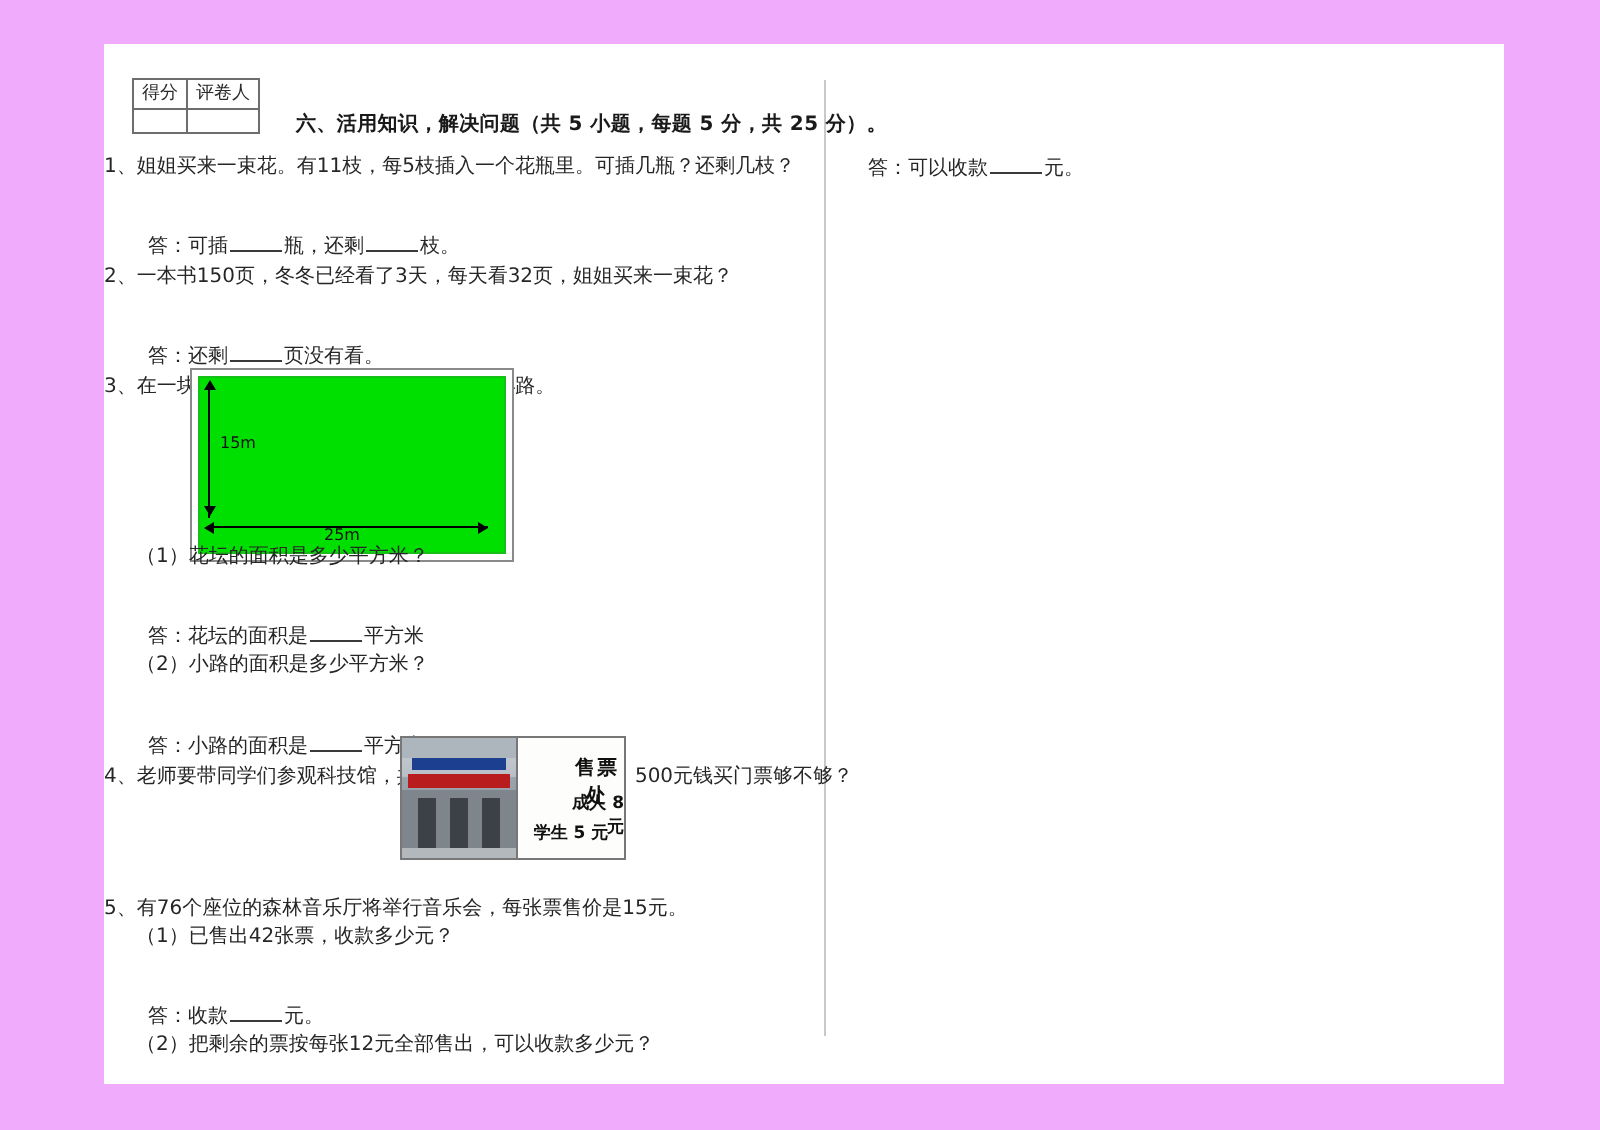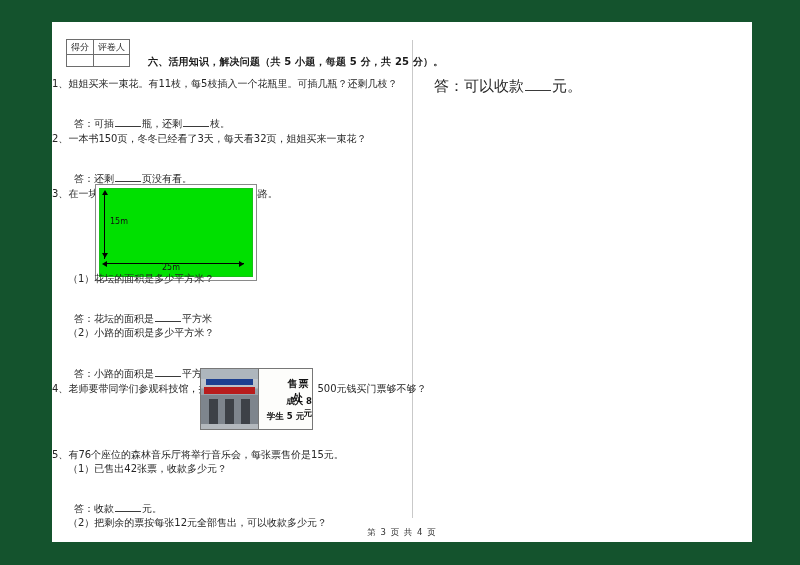--- a/index.html
+++ b/index.html
@@ -5,21 +5,21 @@
   * { box-sizing: border-box; }
   html, body {
     margin: 0; padding: 0;
     width: 800px; height: 565px;
     background: #ffffff;
     font-family: "DejaVu Sans", "Liberation Sans", sans-serif;
   }
   #page {
     position: relative;
     width: 800px; height: 565px;
-    background: #14532d;
+    background: #f0abfc;
     overflow: hidden;
   }
   .sheet {
     position: absolute;
     left: 52px; top: 22px;
     width: 700px; height: 520px;
     background: #ffffff;
   }
   .divider {
     position: absolute;
@@ -218,21 +218,21 @@
     position: absolute;
     left: 0; right: 0; top: 505px;
     text-align: center;
     font-size: 8.5px;
     color: #333;
     letter-spacing: 1px;
   }
   .right-ans {
     position: absolute;
     left: 10px; top: 55px;
-    font-size: 15px;
+    font-size: 10px;
     color: #262626;
     white-space: nowrap;
   }
 </style>
 </head>
 <body>
 
 <div id="page">
   <div class="sheet">
 
@@ -328,16 +328,15 @@
       <div class="row q q-indent" style="top:494px;">（2）把剩余的票按每张12元全部售出，可以收款多少元？</div>
 
     </div>
 
     <div class="col-right">
       <div class="right-ans">
         <span>答：可以收款</span><span class="blank-line"></span><span>元。</span>
       </div>
     </div>
 
-    <div class="footer">第 3 页 共 4 页</div>
 
   </div>
 </div>
 
 </body></html>

